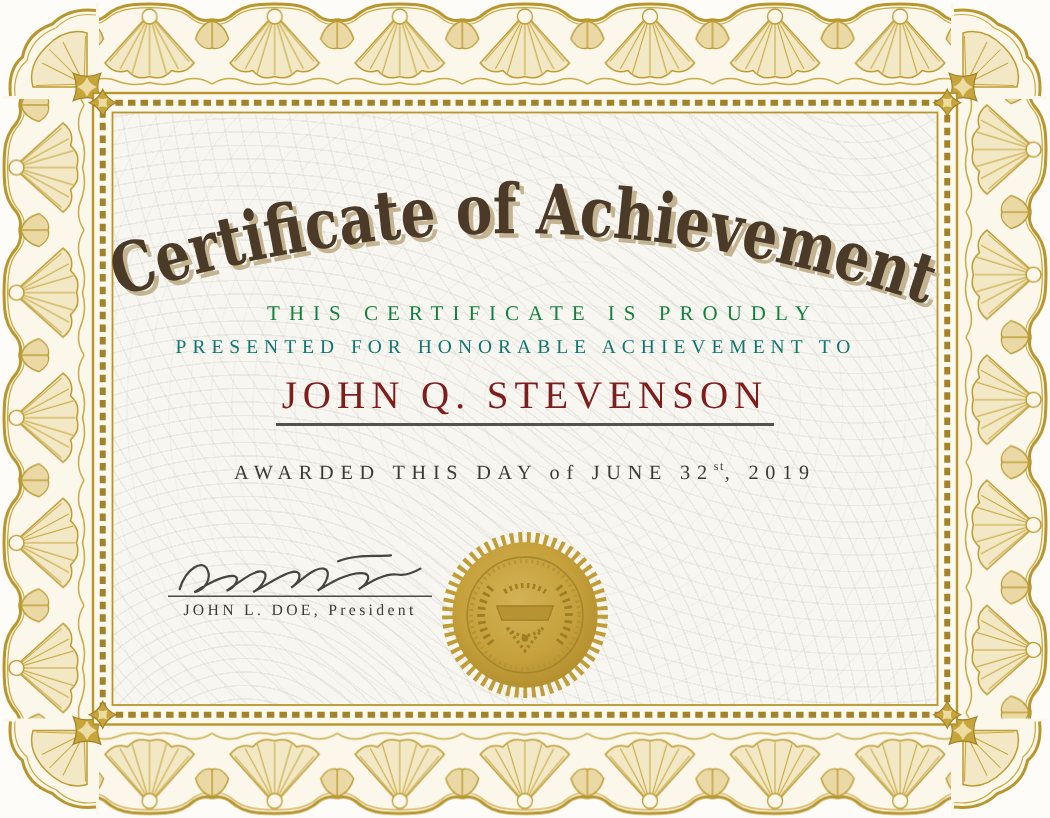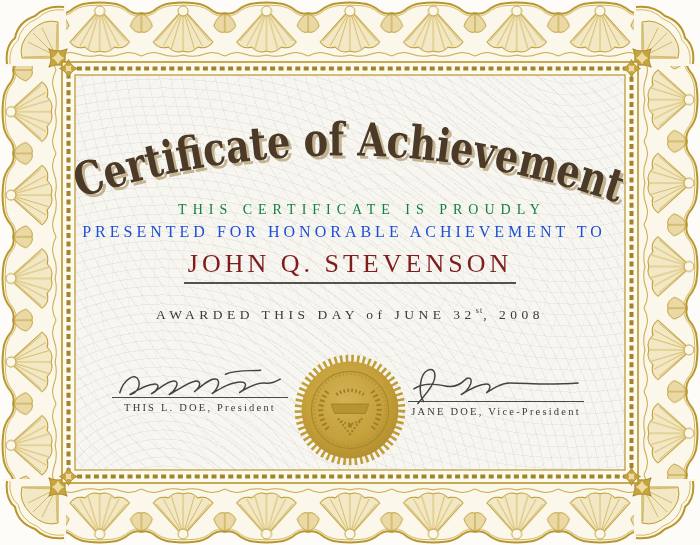--- a/index.html
+++ b/index.html
@@ -19,21 +19,21 @@
   svg.border-art{position:absolute;left:0;top:0;}
   .content{position:absolute;left:0;top:0;width:700px;height:545px;}
 
   .title-svg{position:absolute;left:0;top:85px;width:700px;height:130px;}
   .title-shadow{font-family:"DejaVu Serif",serif;font-weight:bold;font-size:46px;fill:#c3b391;}
   .title-main{font-family:"DejaVu Serif",serif;font-weight:bold;font-size:46px;fill:#4a3a27;}
 
   .intro1{position:absolute;left:0;top:202px;width:700px;text-align:center;
     font-size:14px;letter-spacing:6px;color:#15803d;margin-left:12px;}
   .intro2{position:absolute;left:0;top:223px;width:688px;text-align:center;
-    font-size:16px;letter-spacing:4px;color:#1d4ed8;}
+    font-size:13px;letter-spacing:4px;color:#0f766e;}
 
   .recipient-wrap{position:absolute;left:0;top:249px;width:700px;text-align:center;}
   .recipient{font-size:26px;letter-spacing:4px;color:#7f1d1d;display:inline-block;}
   .recipient-underline{width:332px;height:2px;background:#53524c;margin:3px auto 0;}
 
   .award-line{position:absolute;left:0;top:306px;width:700px;text-align:center;
     font-size:13.5px;letter-spacing:4.5px;color:#3b3a35;}
   .award-line sup{font-size:8px;letter-spacing:1px;vertical-align:6px;}
 
   .sig-block{position:absolute;width:176px;text-align:center;}
@@ -146,51 +146,41 @@
     </svg>
 
     <div class="intro1">THIS CERTIFICATE IS PROUDLY</div>
     <div class="intro2">PRESENTED FOR HONORABLE ACHIEVEMENT TO</div>
 
     <div class="recipient-wrap">
       <span class="recipient">JOHN Q. STEVENSON</span>
       <div class="recipient-underline"></div>
     </div>
 
-    <div class="award-line"><span>AWARDED THIS DAY of JUNE 32</span><sup>st</sup><span>, 2008</span></div>
+    <div class="award-line"><span>AWARDED THIS DAY of JUNE 32</span><sup>st</sup><span>, 2019</span></div>
 
     <div class="sig-block sig-left">
       <svg class="scrawl" width="176" height="42" viewBox="0 0 180 42" xmlns="http://www.w3.org/2000/svg">
         <g fill="none" stroke="#45443f" stroke-width="1.5" stroke-linecap="round">
           <path d="M8,31 C12,17 24,10 27,18 C30,25 24,32 18,33 C26,28 36,22 44,22 C50,22 46,30 40,32 C48,27 58,18 64,19 C70,20 64,30 58,33 C68,28 78,20 86,19 C92,19 90,26 84,30 C92,24 100,16 106,17 C112,18 108,28 102,32 C112,26 122,20 132,20 C140,20 136,28 130,31 C138,26 148,20 156,21 C162,22 167,20 172,17"></path>
           <path d="M116,12 C128,7 142,9 152,8"></path>
         </g>
       </svg>
       <div class="sig-rule"></div>
-      <div class="sig-label">THIS L. DOE, President</div>
+      <div class="sig-label">JOHN L. DOE, President</div>
     </div>
 
     <svg class="seal-svg" viewBox="0 0 140 140" xmlns="http://www.w3.org/2000/svg">
       <circle cx="70" cy="70" r="60" fill="none" stroke="#c09d35" stroke-width="9" stroke-dasharray="3 3.6"></circle>
       <circle cx="70" cy="70" r="56.5" fill="url(#sealG)"></circle>
       <circle cx="70" cy="70" r="45" fill="none" stroke="#a8862c" stroke-width="1.3"></circle>
       <circle cx="70" cy="70" r="42" fill="none" stroke="#b69434" stroke-width="3" stroke-dasharray="1.5 3"></circle>
       <path d="M44,92 A34 34 0 0 1 44,48" fill="none" stroke="#9e7f26" stroke-width="6" stroke-dasharray="2.2 3.4"></path>
       <path d="M96,48 A34 34 0 0 1 96,92" fill="none" stroke="#9e7f26" stroke-width="6" stroke-dasharray="2.2 3.4"></path>
       <path d="M54,52 Q70,42 86,52" fill="none" stroke="#9e7f26" stroke-width="4" stroke-dasharray="2 2.6"></path>
       <path d="M48,63 H92 L88,74 H52 Z" fill="#b89334" stroke="#9e7f26" stroke-width="1"></path>
       <path d="M56,80 Q70,92 84,80 L70,98 Z" fill="none" stroke="#9e7f26" stroke-width="2.5" stroke-dasharray="2 2.4"></path>
       <circle cx="70" cy="88" r="2.6" fill="#9e7f26"></circle>
     </svg>
 
-    <div class="sig-block sig-right">
-      <svg class="scrawl" width="176" height="46" viewBox="0 0 180 46" xmlns="http://www.w3.org/2000/svg">
-        <g fill="none" stroke="#45443f" stroke-width="1.5" stroke-linecap="round">
-          <path d="M16,40 C10,31 12,12 20,8 C28,4 30,14 24,24 C20,31 14,37 10,42"></path>
-          <path d="M6,27 C16,20 28,22 38,24 C48,26 54,22 58,18 C62,14 66,16 64,22 C62,27 58,31 54,33 C62,28 72,22 80,22 C86,22 84,28 80,31 C88,26 96,21 104,21 C116,21 128,22 138,22 C150,22 162,22 174,21"></path>
-        </g>
-      </svg>
-      <div class="sig-rule"></div>
-      <div class="sig-label">JANE DOE, Vice-President</div>
-    </div>
 
   </div>
 </div>
 
 </body></html>

